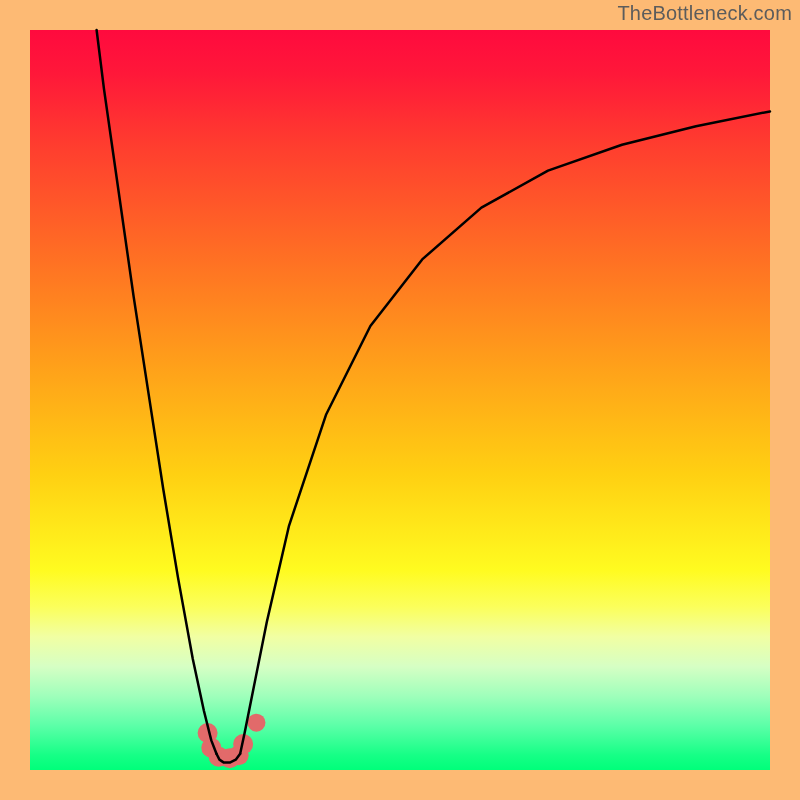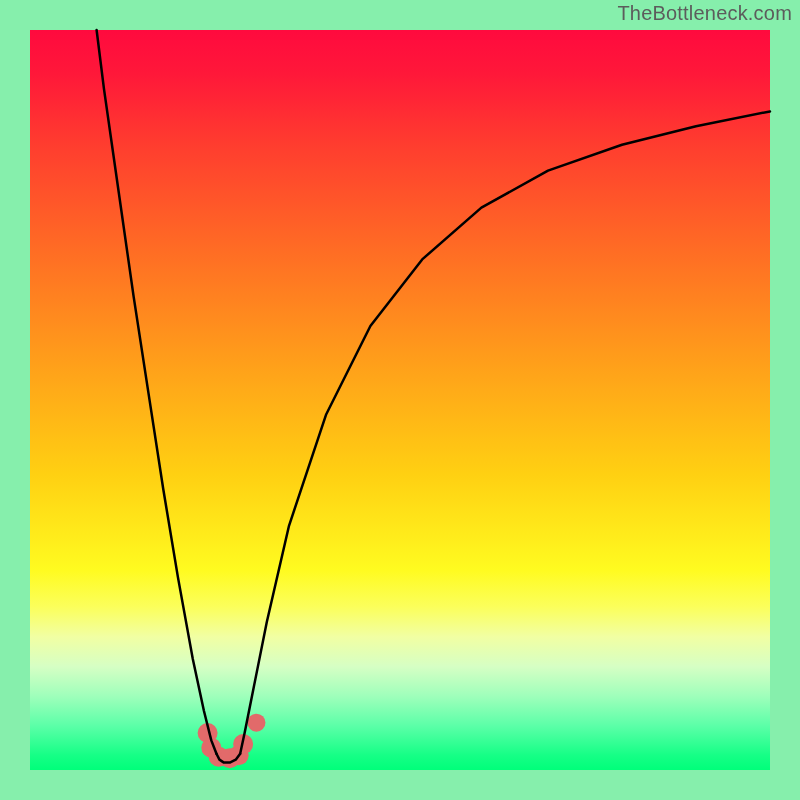--- a/index.html
+++ b/index.html
@@ -8,21 +8,21 @@
     width: 800px;
     height: 800px;
     overflow: hidden;
     background: #000;
     font-family: Arial, Helvetica, sans-serif;
   }
   .frame {
     position: absolute;
     top: 0; left: 0;
     width: 800px; height: 800px;
-    background: #86efac;
+    background: #fdba74;
   }
   .plot-area {
     position: absolute;
     background: linear-gradient(to bottom,
       #ff0a3e 0%,
       #ff1839 6%,
       #ff3b2f 15%,
       #ff6d24 30%,
       #ff9f1a 45%,
       #ffd012 60%,

